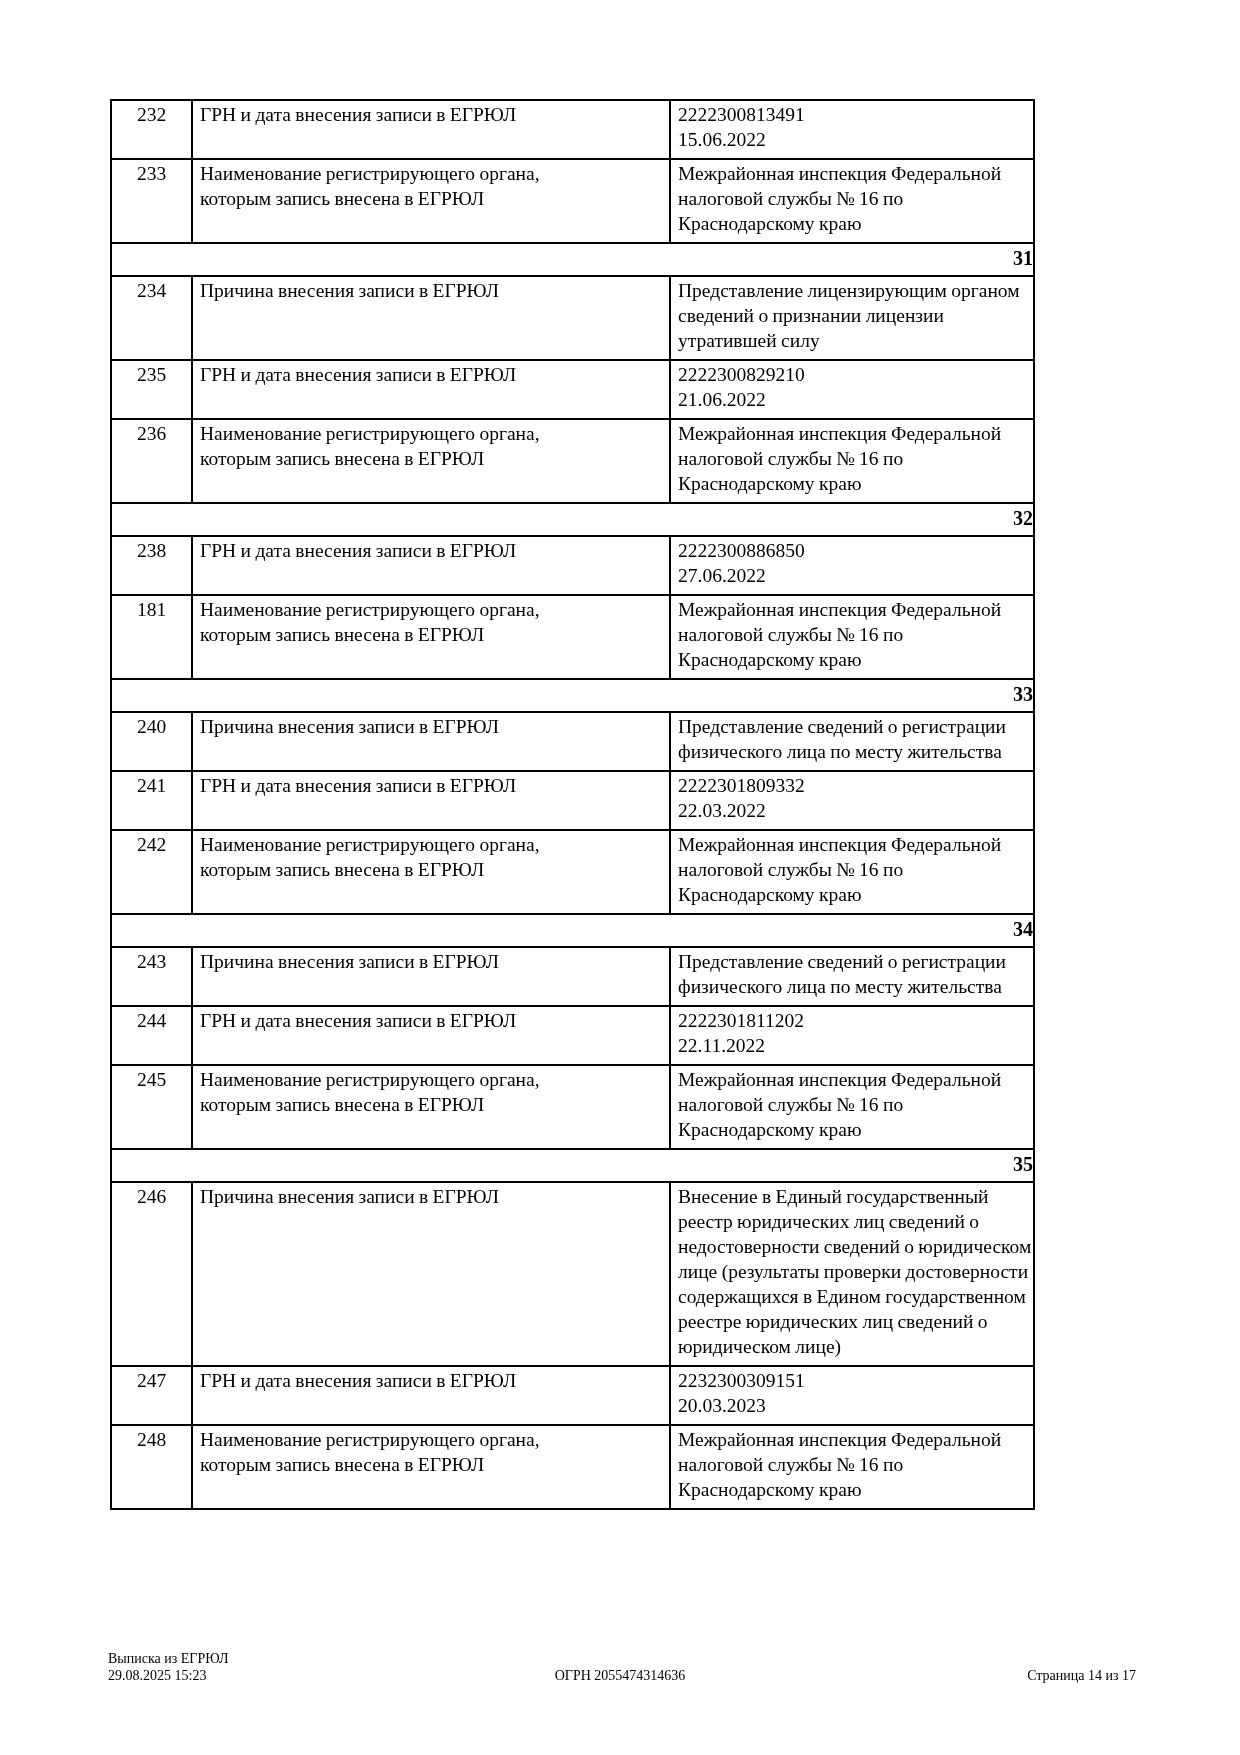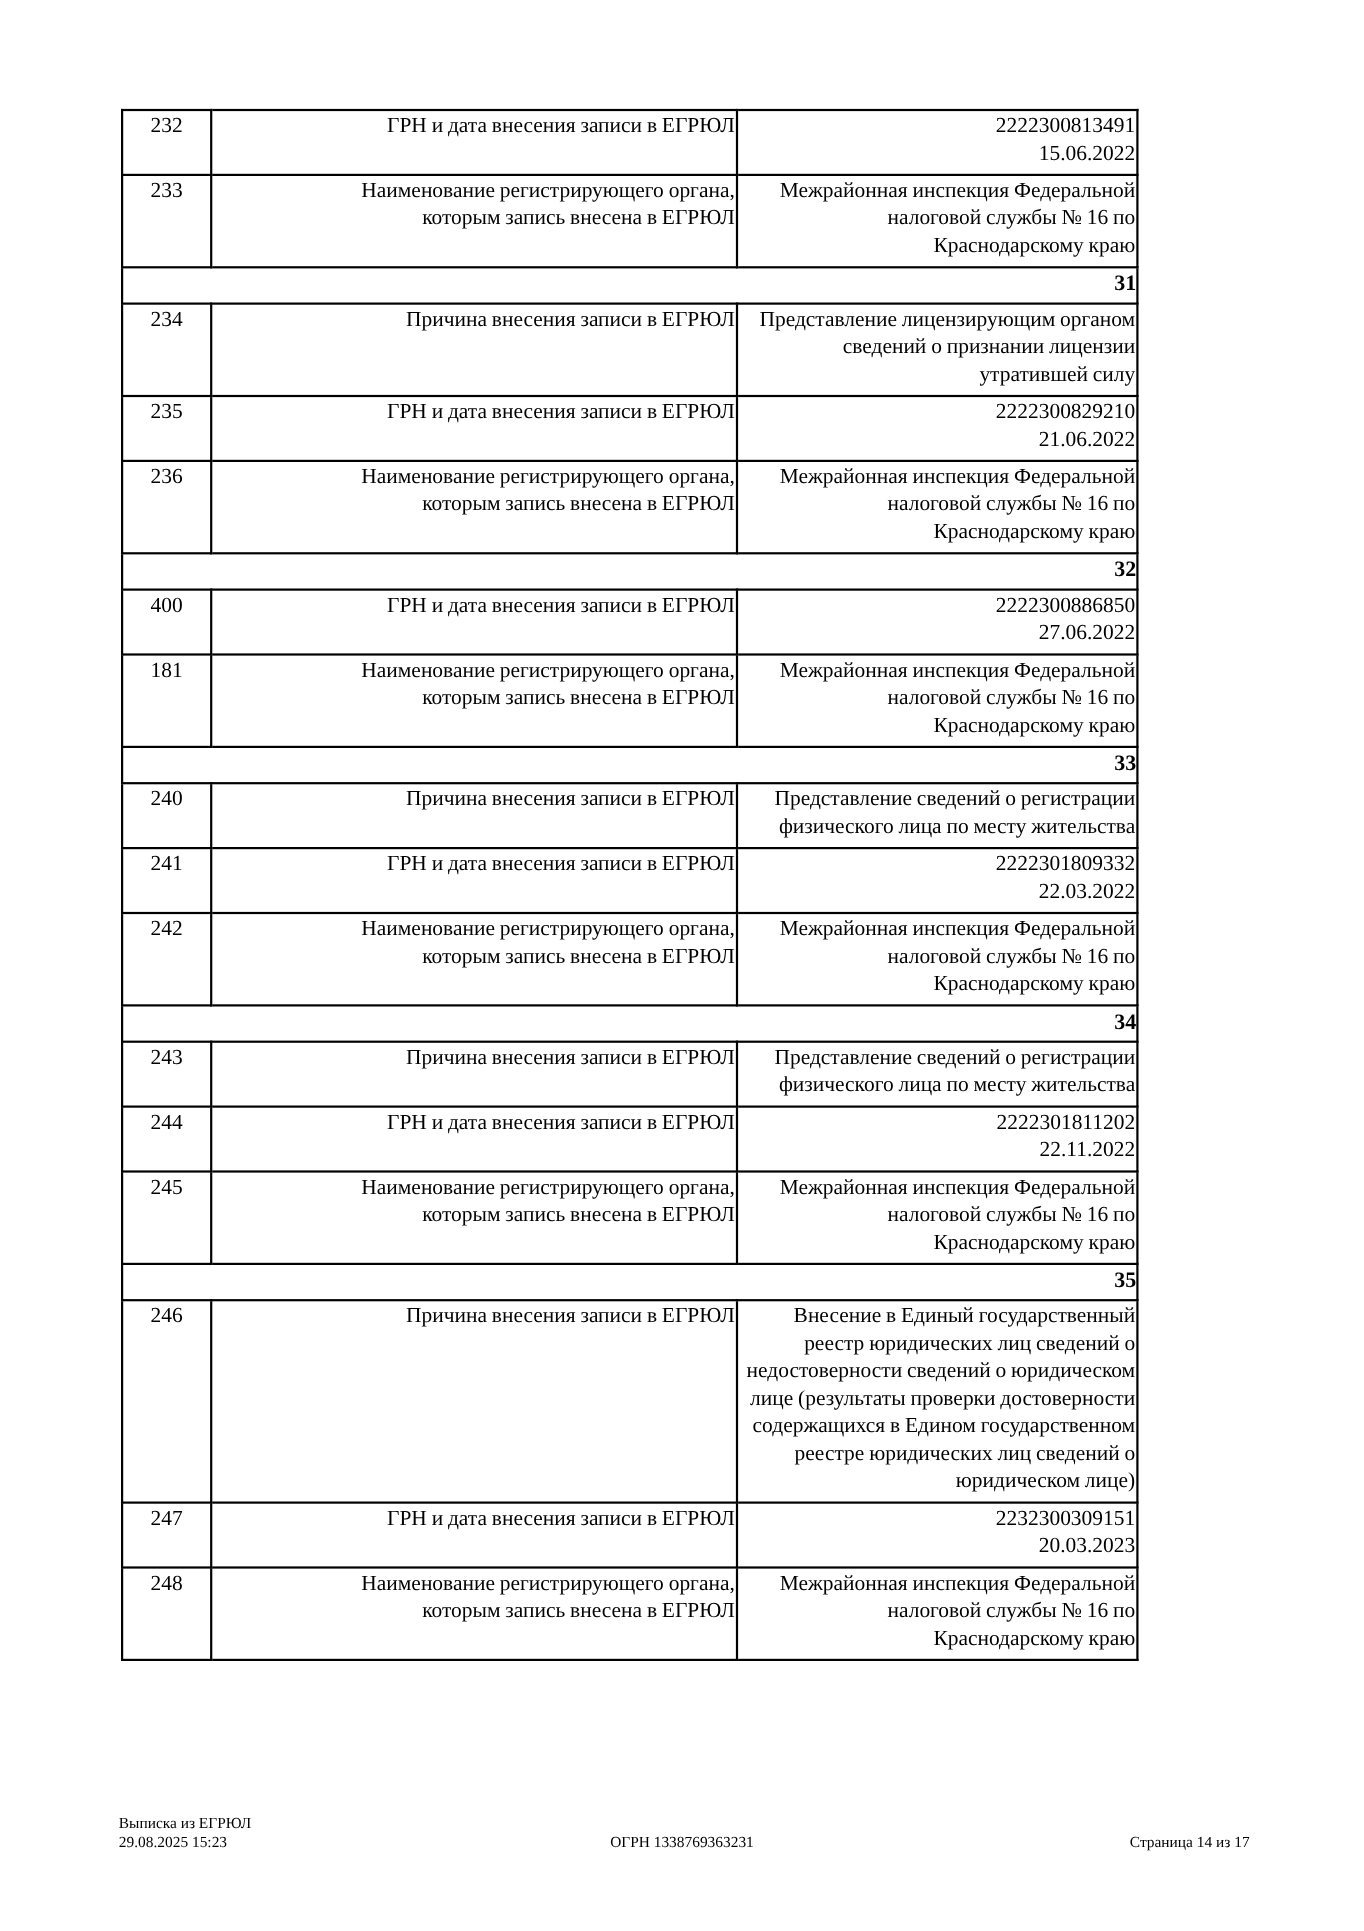--- a/index.html
+++ b/index.html
@@ -25,21 +25,20 @@
   }
   .doc-table td {
     border: 2px solid #000000;
     font-size: 19.5px;
     line-height: 25px;
     vertical-align: top;
     white-space: pre-line;
     padding: 1px 1px 6px 7px;
     overflow: hidden;
     word-spacing: -0.5px;
-    text-align: right;
   }
   .doc-table td.num {
     text-align: center;
     padding: 1px 2px 6px 2px;
     border-radius: 27px;
   }
   .doc-table td.sec {
     text-align: right;
     font-weight: bold;
     font-size: 20px;
@@ -125,21 +124,21 @@
 налоговой службы № 16 по
 Краснодарскому краю</td>
   </tr>
 
   <tr>
     <td class="sec" colspan="3">32</td>
   </tr>
 
 
   <tr>
-    <td class="num">400</td>
+    <td class="num">238</td>
     <td class="lbl">ГРН и дата внесения записи в ЕГРЮЛ</td>
     <td class="val">2222300886850
 27.06.2022</td>
   </tr>
 
   <tr>
     <td class="num">181</td>
     <td class="lbl">Наименование регистрирующего органа,
 которым запись внесена в ЕГРЮЛ</td>
     <td class="val">Межрайонная инспекция Федеральной
@@ -232,14 +231,14 @@
 налоговой службы № 16 по
 Краснодарскому краю</td>
   </tr>
 </tbody>
 </table>
 
 <div class="footer-left">
   <div class="doc-title">Выписка из ЕГРЮЛ</div>
   <div>29.08.2025 15:23</div>
 </div>
-<div class="footer-center">ОГРН 1338769363231</div>
+<div class="footer-center">ОГРН 2055474314636</div>
 <div class="footer-right">Страница 14 из 17</div>
 
 </body></html>

